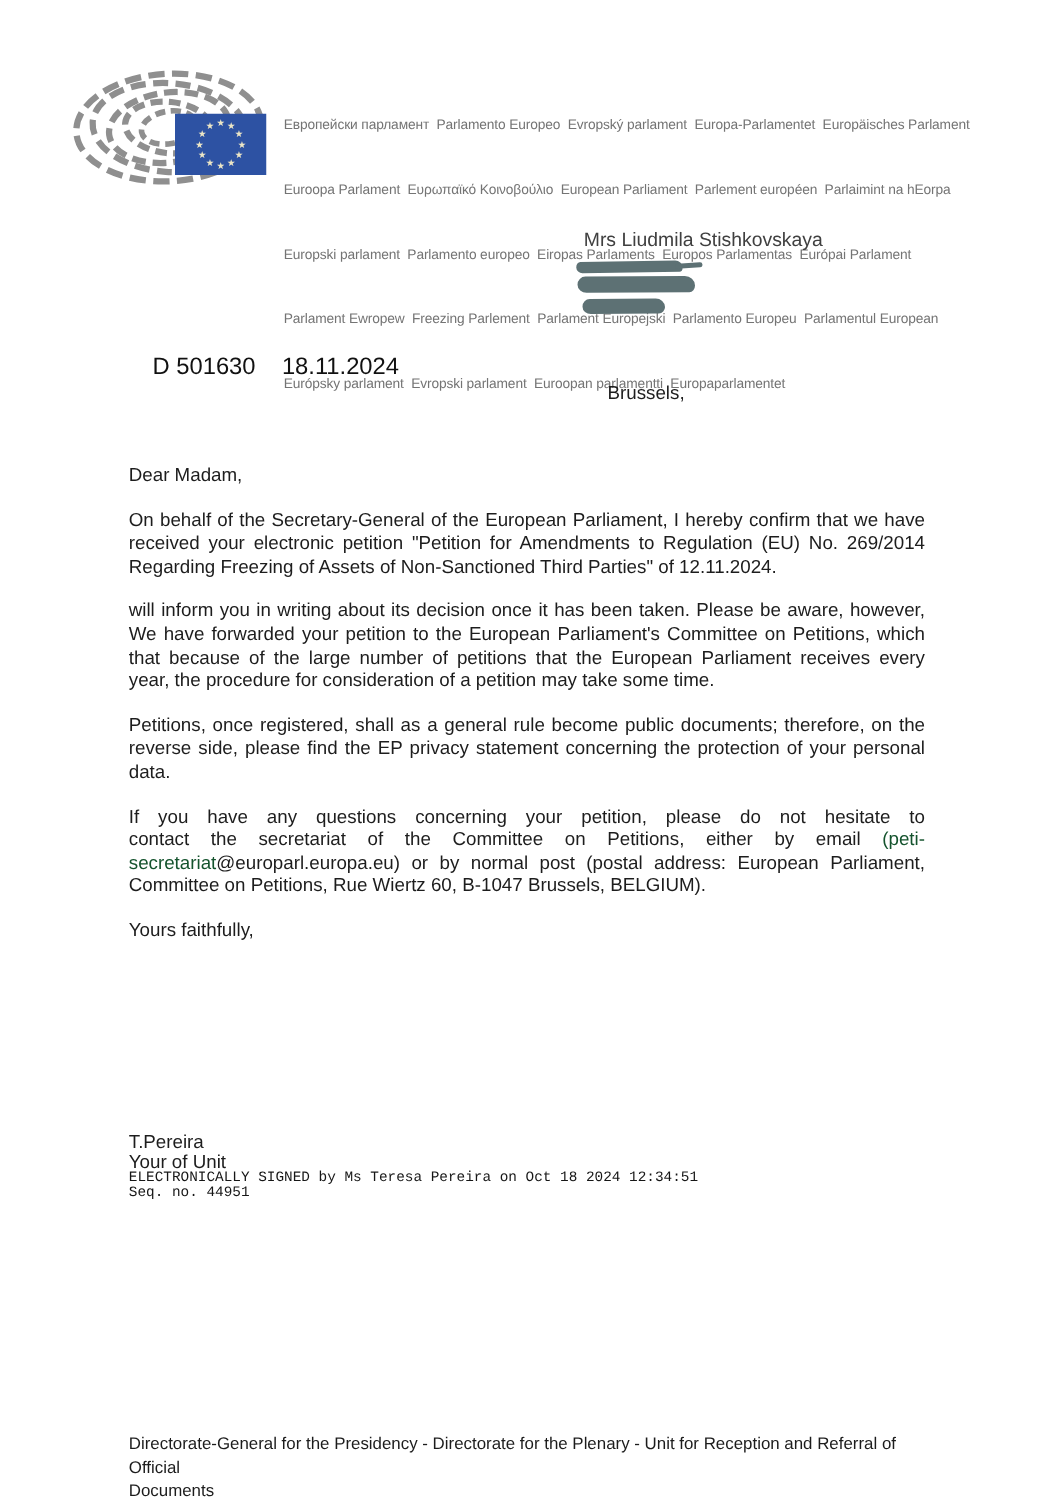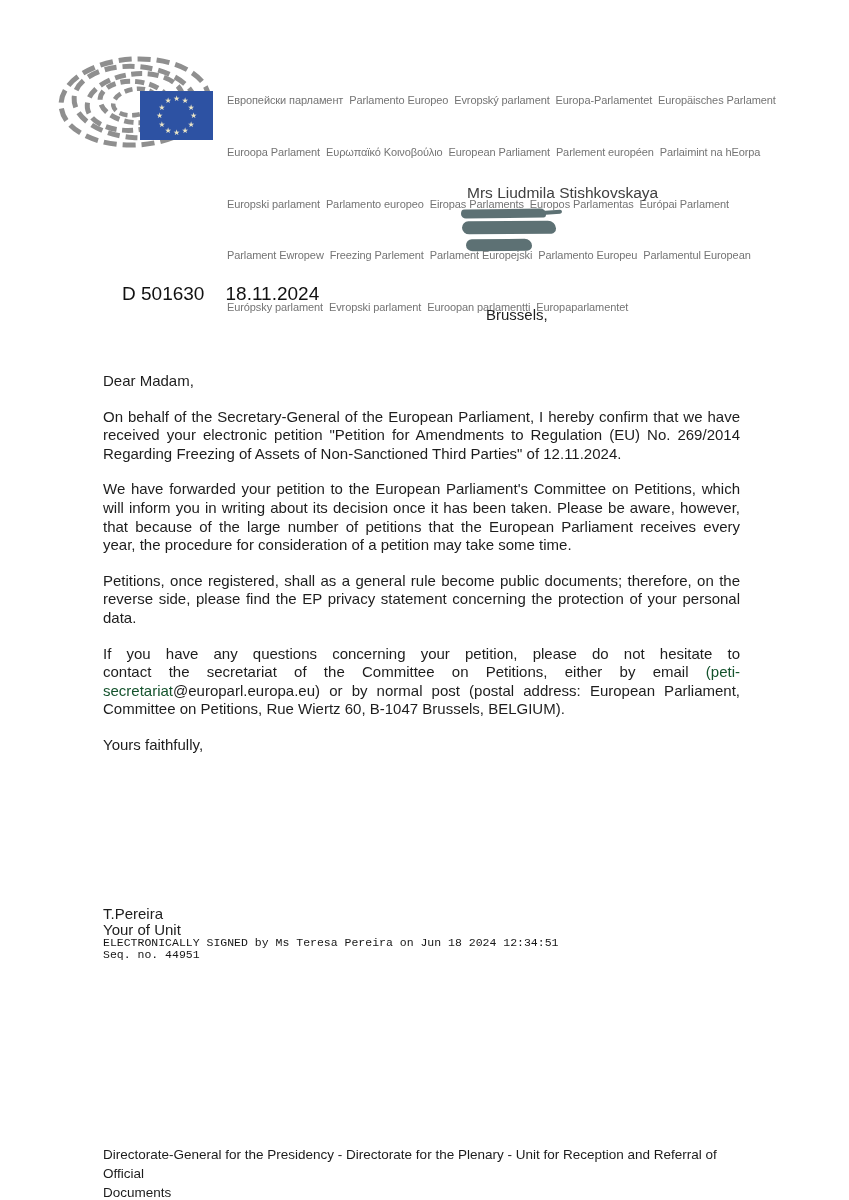--- a/index.html
+++ b/index.html
@@ -97,22 +97,22 @@
     <p class="salutation">Dear Madam,</p>
 
     <div class="para">
       <div class="line just">On behalf of the Secretary-General of the European Parliament, I hereby confirm that we have</div>
       <div class="line just">received your electronic petition "Petition for Amendments to Regulation (EU) No. 269/2014</div>
       <div class="line">Regarding Freezing of Assets of Non-Sanctioned Third Parties" of 12.11.2024.</div>
     </div>
 
 
     <div class="para">
+      <div class="line just">will inform you in writing about its decision once it has been taken. Please be aware, however,</div>
       <div class="line just">We have forwarded your petition to the European Parliament's Committee on Petitions, which</div>
-      <div class="line just">will inform you in writing about its decision once it has been taken. Please be aware, however,</div>
       <div class="line just">that because of the large number of petitions that the European Parliament receives every</div>
       <div class="line">year, the procedure for consideration of a petition may take some time.</div>
     </div>
 
     <div class="para">
       <div class="line just">Petitions, once registered, shall as a general rule become public documents; therefore, on the</div>
       <div class="line just">reverse side, please find the EP privacy statement concerning the protection of your personal</div>
       <div class="line">data.</div>
     </div>
 
@@ -126,21 +126,21 @@
       </div>
       <div class="line">Committee on Petitions, Rue Wiertz 60, B-1047 Brussels, BELGIUM).</div>
     </div>
 
     <p class="closing">Yours faithfully,</p>
   </main>
 
   <div class="sig">
     <div class="sig-name">T.Pereira</div>
     <div class="sig-title">Your of Unit</div>
-    <div class="mono">ELECTRONICALLY SIGNED by Ms Teresa Pereira on Jun 18 2024 12:34:51</div>
+    <div class="mono">ELECTRONICALLY SIGNED by Ms Teresa Pereira on Oct 18 2024 12:34:51</div>
     <div class="mono">Seq. no. 44951</div>
   </div>
 
   <footer class="footer">
     <div>Directorate-General for the Presidency - Directorate for the Plenary - Unit for Reception and Referral of Official</div>
     <div>Documents</div>
   </footer>
 
 </div>
 

